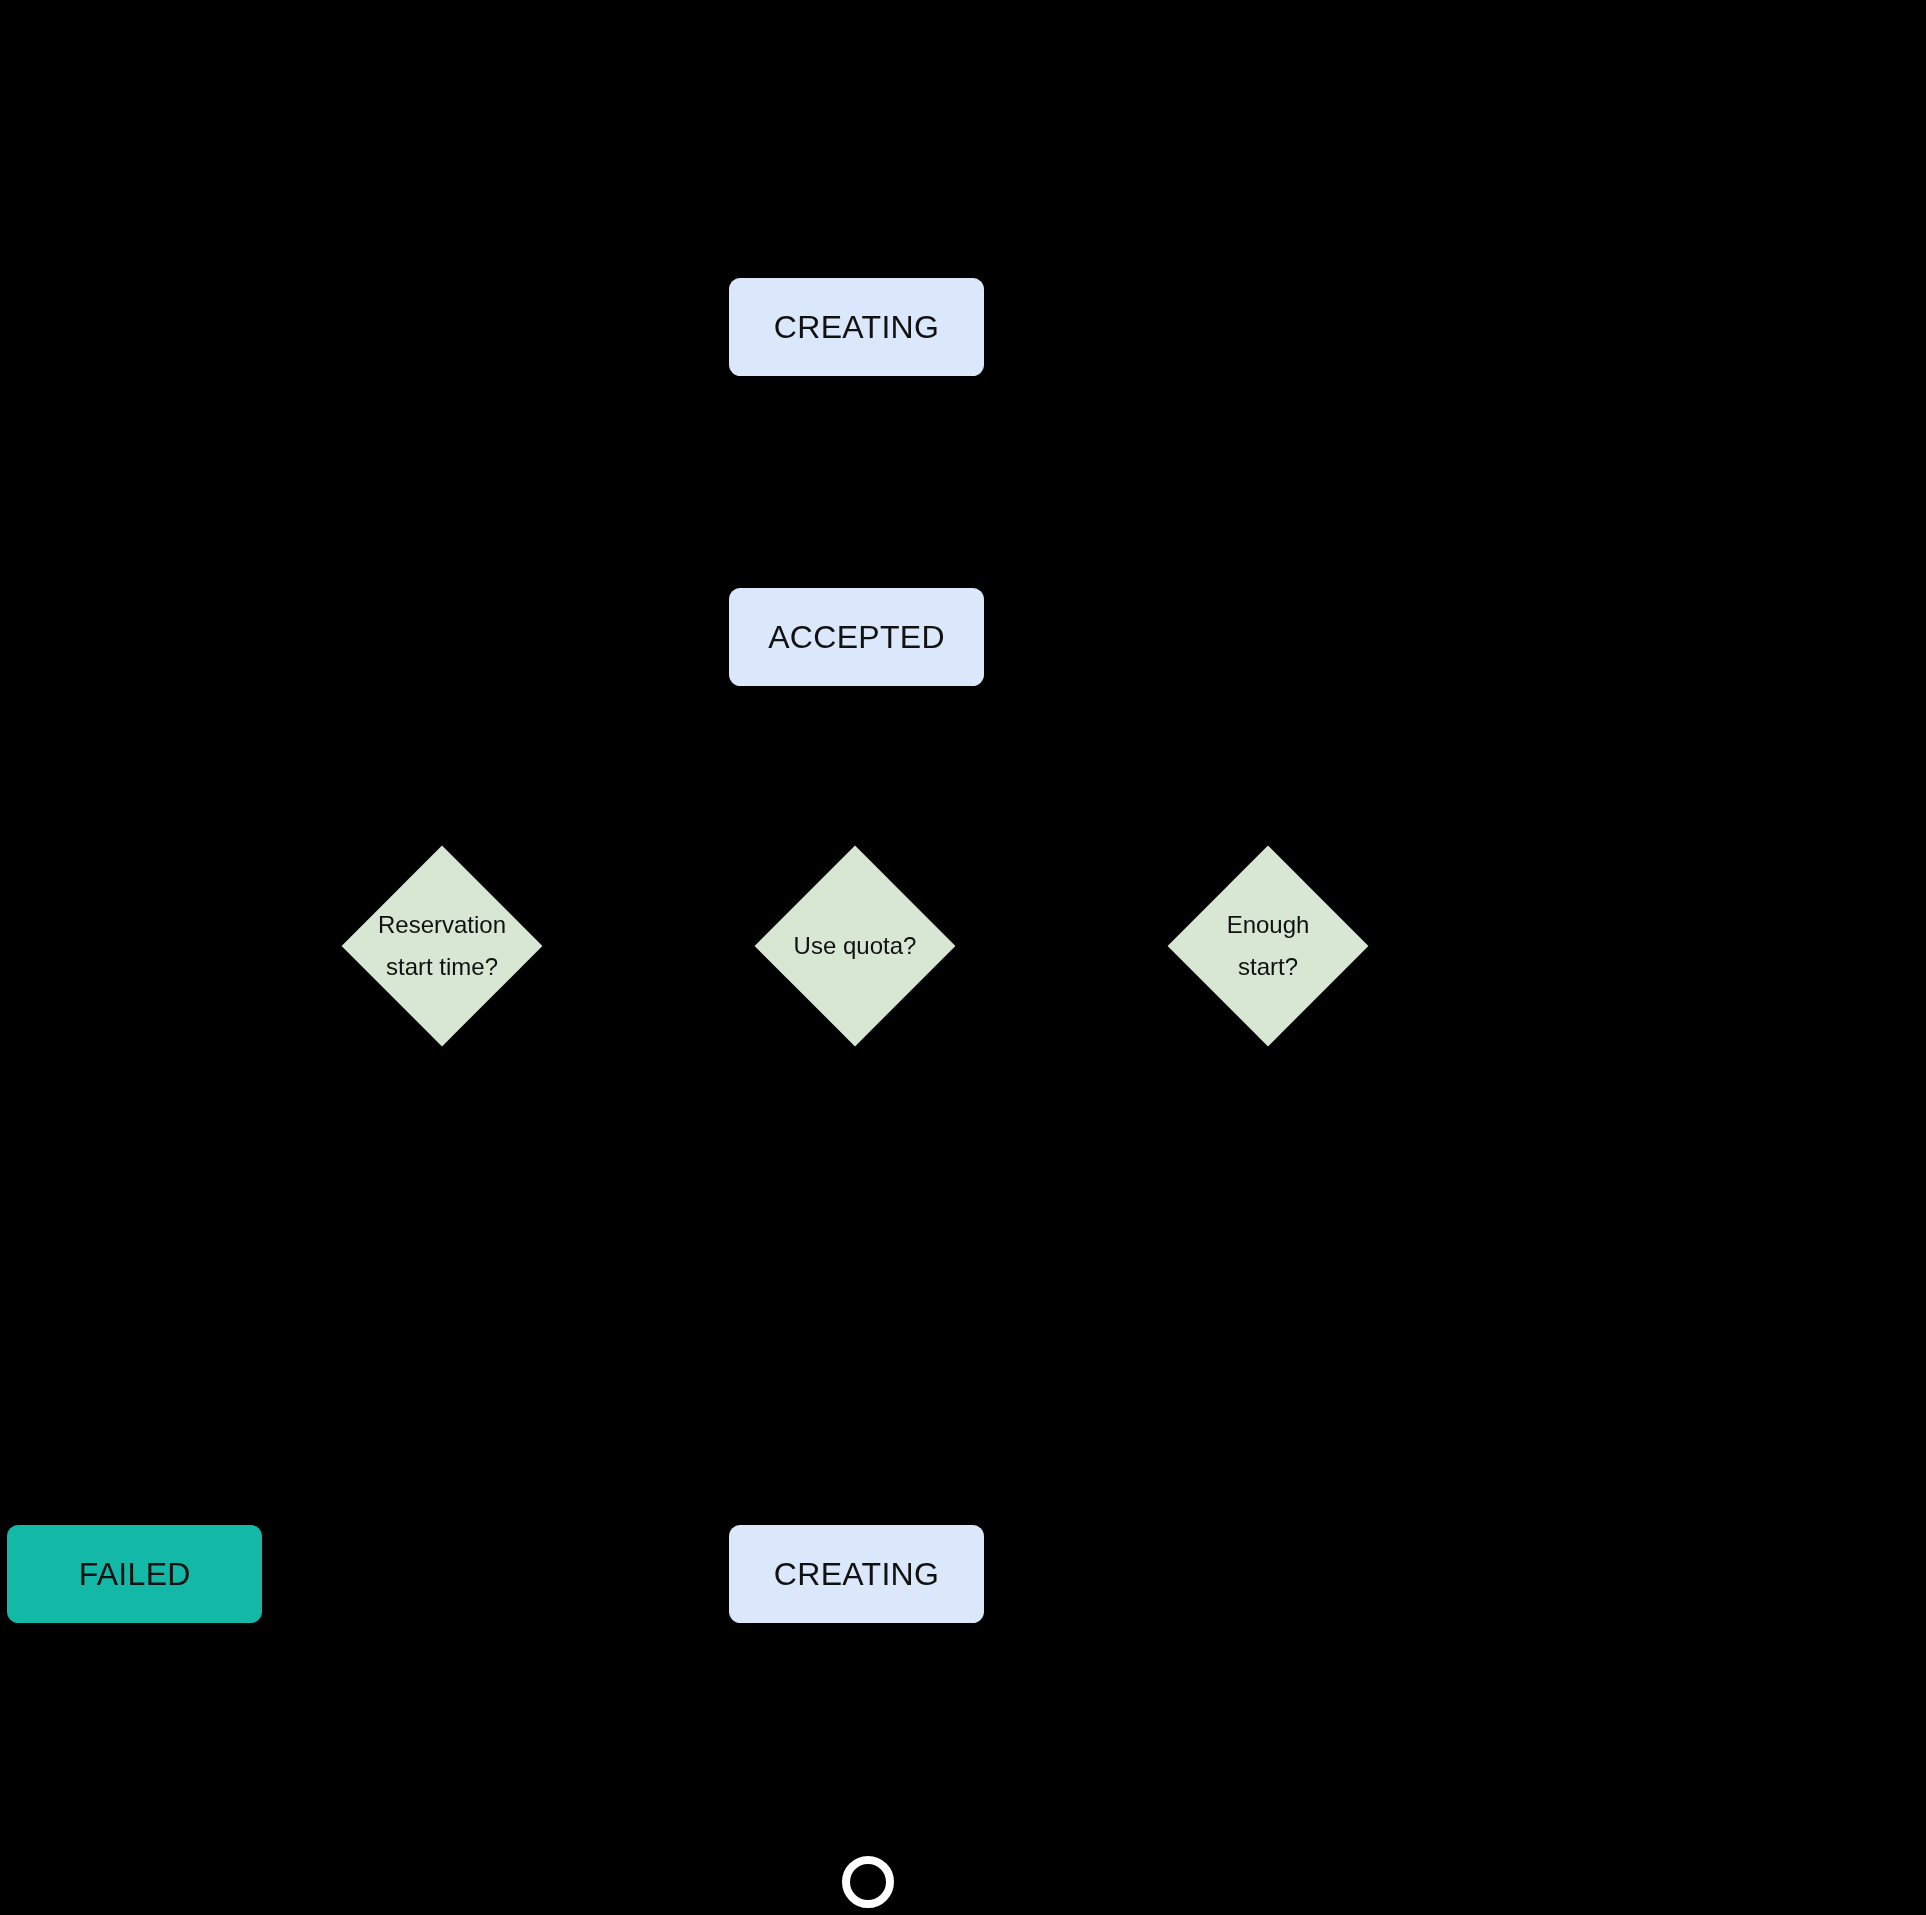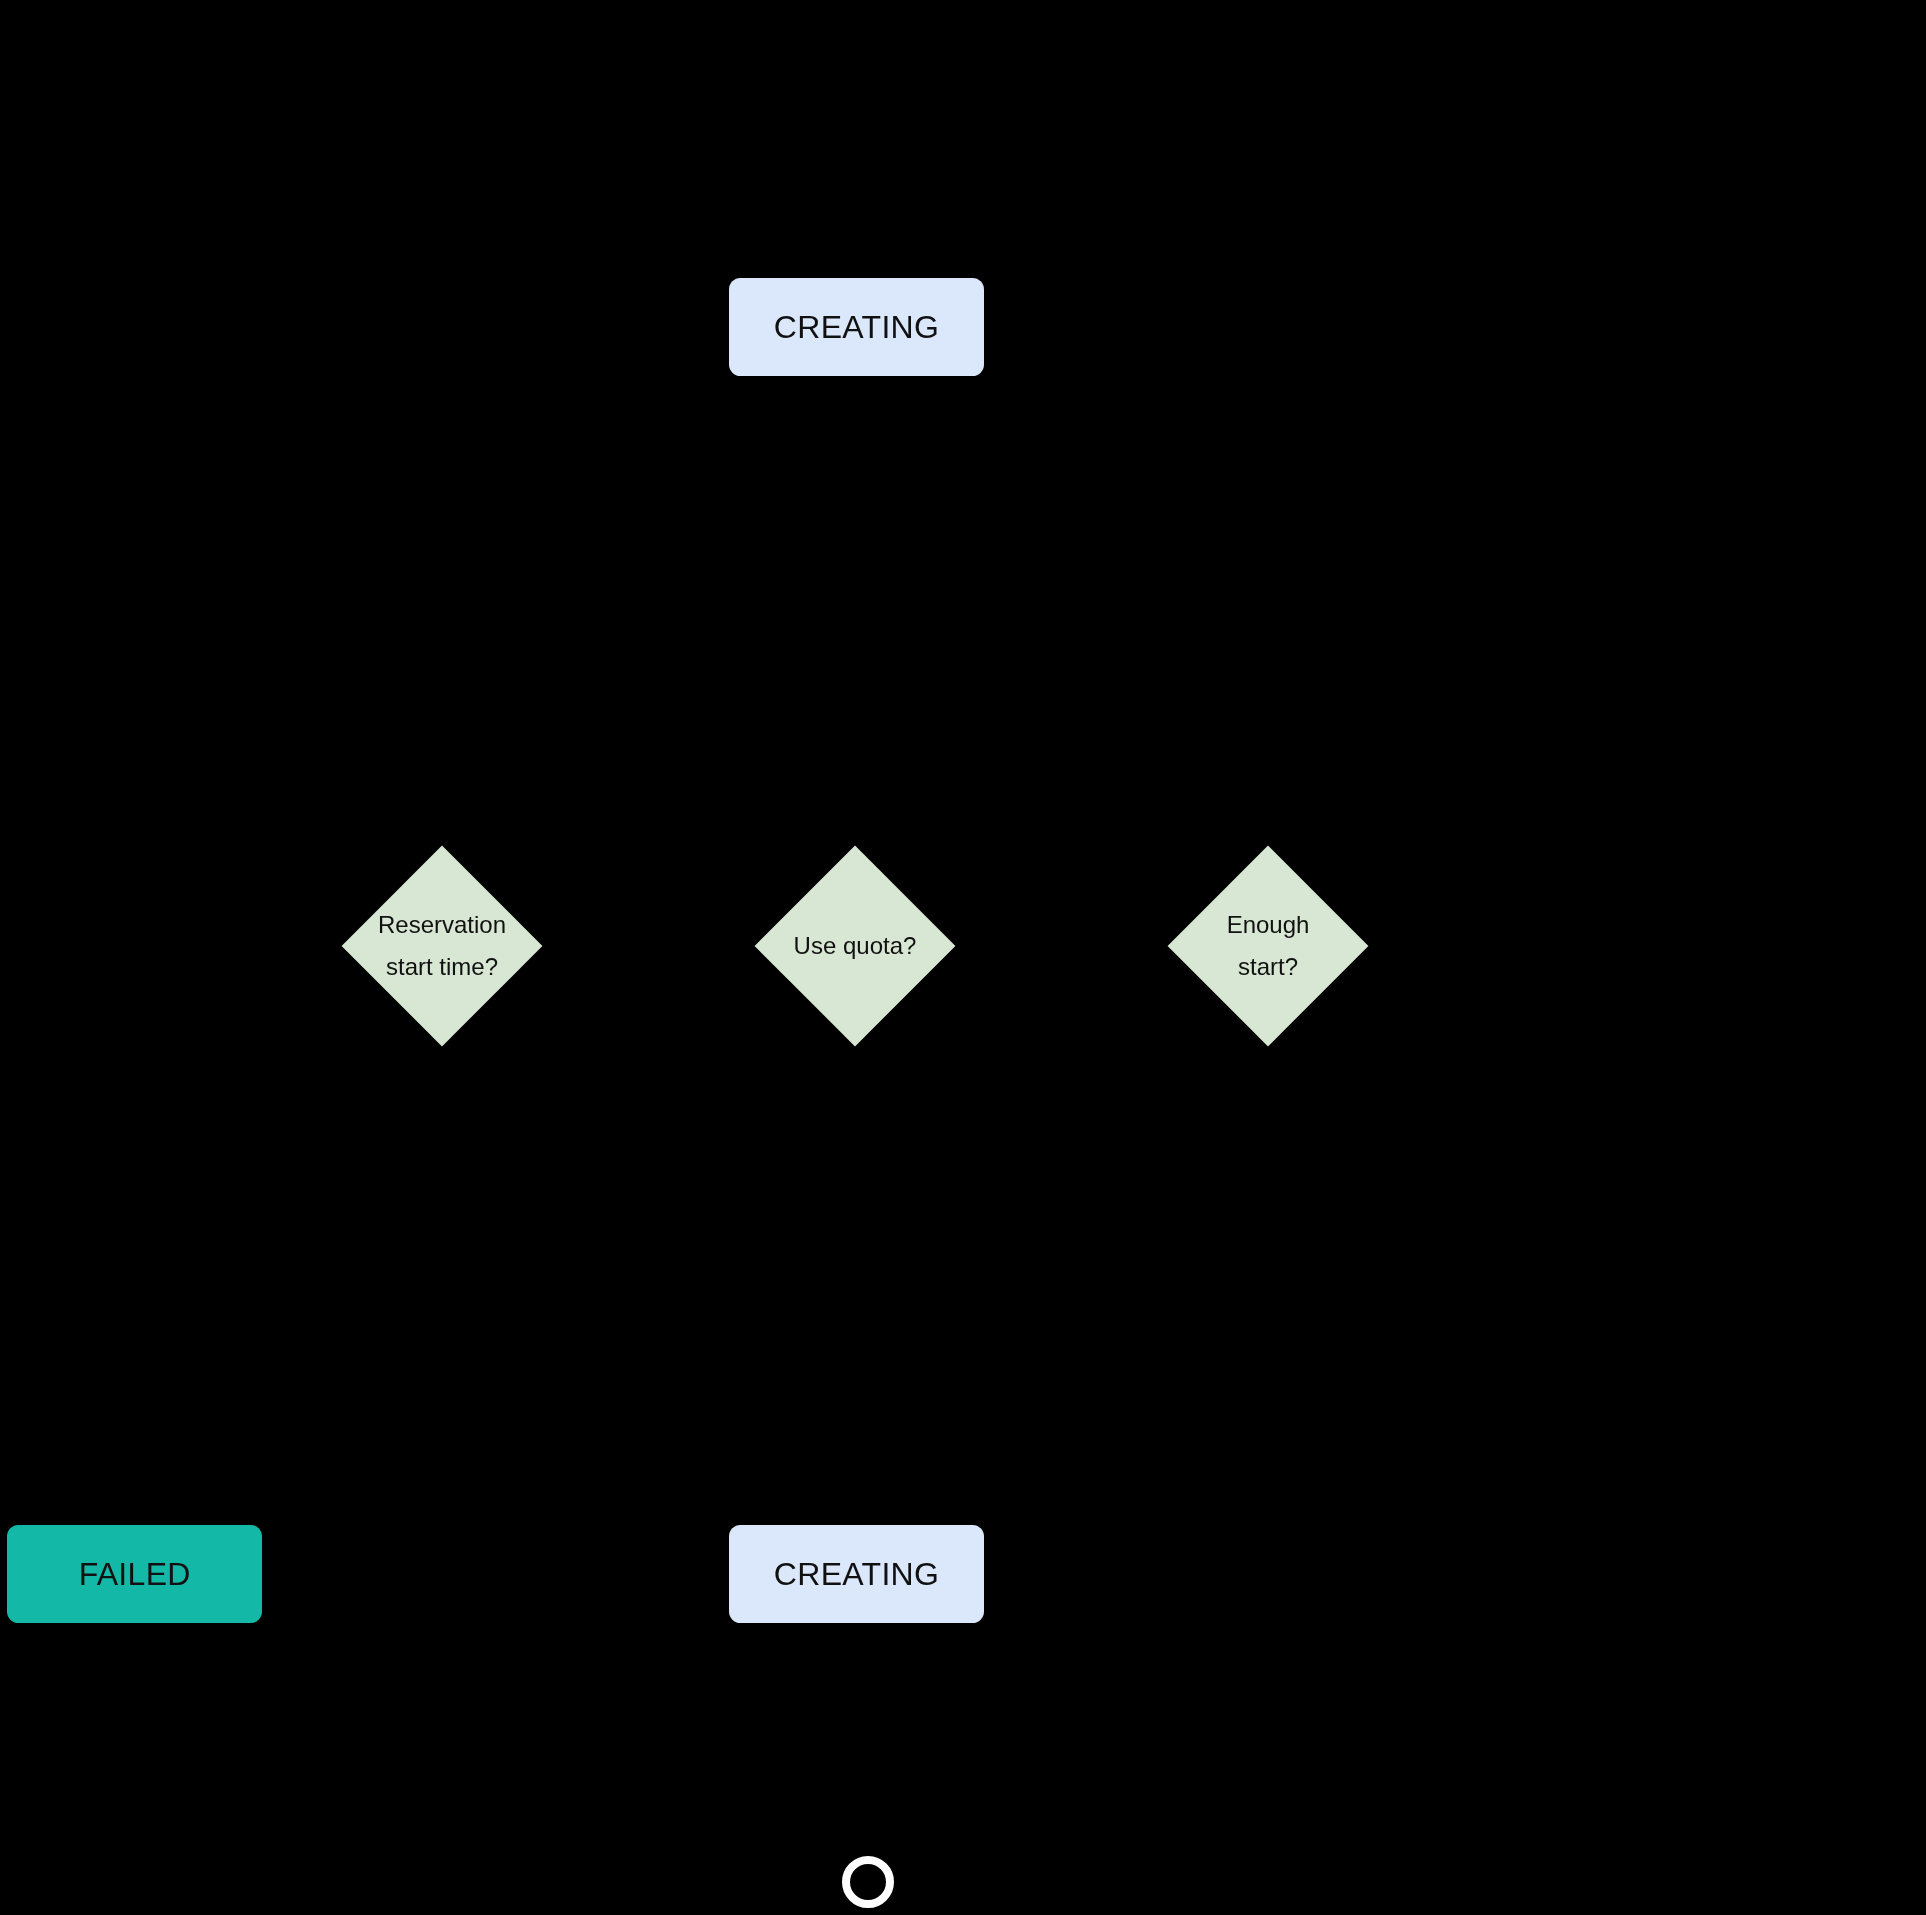--- a/index.html
+++ b/index.html
@@ -99,20 +99,23 @@
         <path d="M 1656 2026 L 1656 2490 L 1658.5 2490 L 1658.5 2954"></path>
         <path d="M 2456 2026 L 2456 2182 L 2456 2182 L 2456 2338"></path>
         <path d="M 2456 2726 L 2456 2840 L 3068.5 2840 L 3068.5 2954"></path>
         <path d="M 1658.5 3144 L 1658.5 3369.5 L 1680 3369.5 L 1680 3595"></path>
       </g>
   </svg>
 
   <div class="state-box" style="left: 729px; top: 278px; width: 255px; height: 98px; background: rgb(219, 231, 250); color: rgb(17, 17, 17);">
     <span class="state-label">CREATING</span>
   </div>
+  <div class="state-box" style="left: 729px; top: 588px; width: 255px; height: 98px; background: rgb(219, 231, 250); color: rgb(17, 17, 17);">
+    <span class="state-label">ACCEPTED</span>
+  </div>
   <div class="state-box" style="left: 7.2px; top: 1525px; width: 255px; height: 98px; background: #14b8a6; color: rgb(17, 17, 17);">
     <span class="state-label">FAILED</span>
   </div>
   <div class="state-box" style="left: 729px; top: 1525px; width: 255px; height: 98px; background: rgb(219, 231, 250); color: rgb(17, 17, 17);">
     <span class="state-label">CREATING</span>
   </div>
 
   <div class="decision" style="left: 342px; top: 846px; width: 200px; height: 200px;">
     <div class="diamond-shape" style="left: 29px; top: 29px; width: 142px; height: 142px; background: rgb(215, 231, 211);"></div>
     <span class="decision-label" style="color: rgb(17, 17, 17);">Reservation

